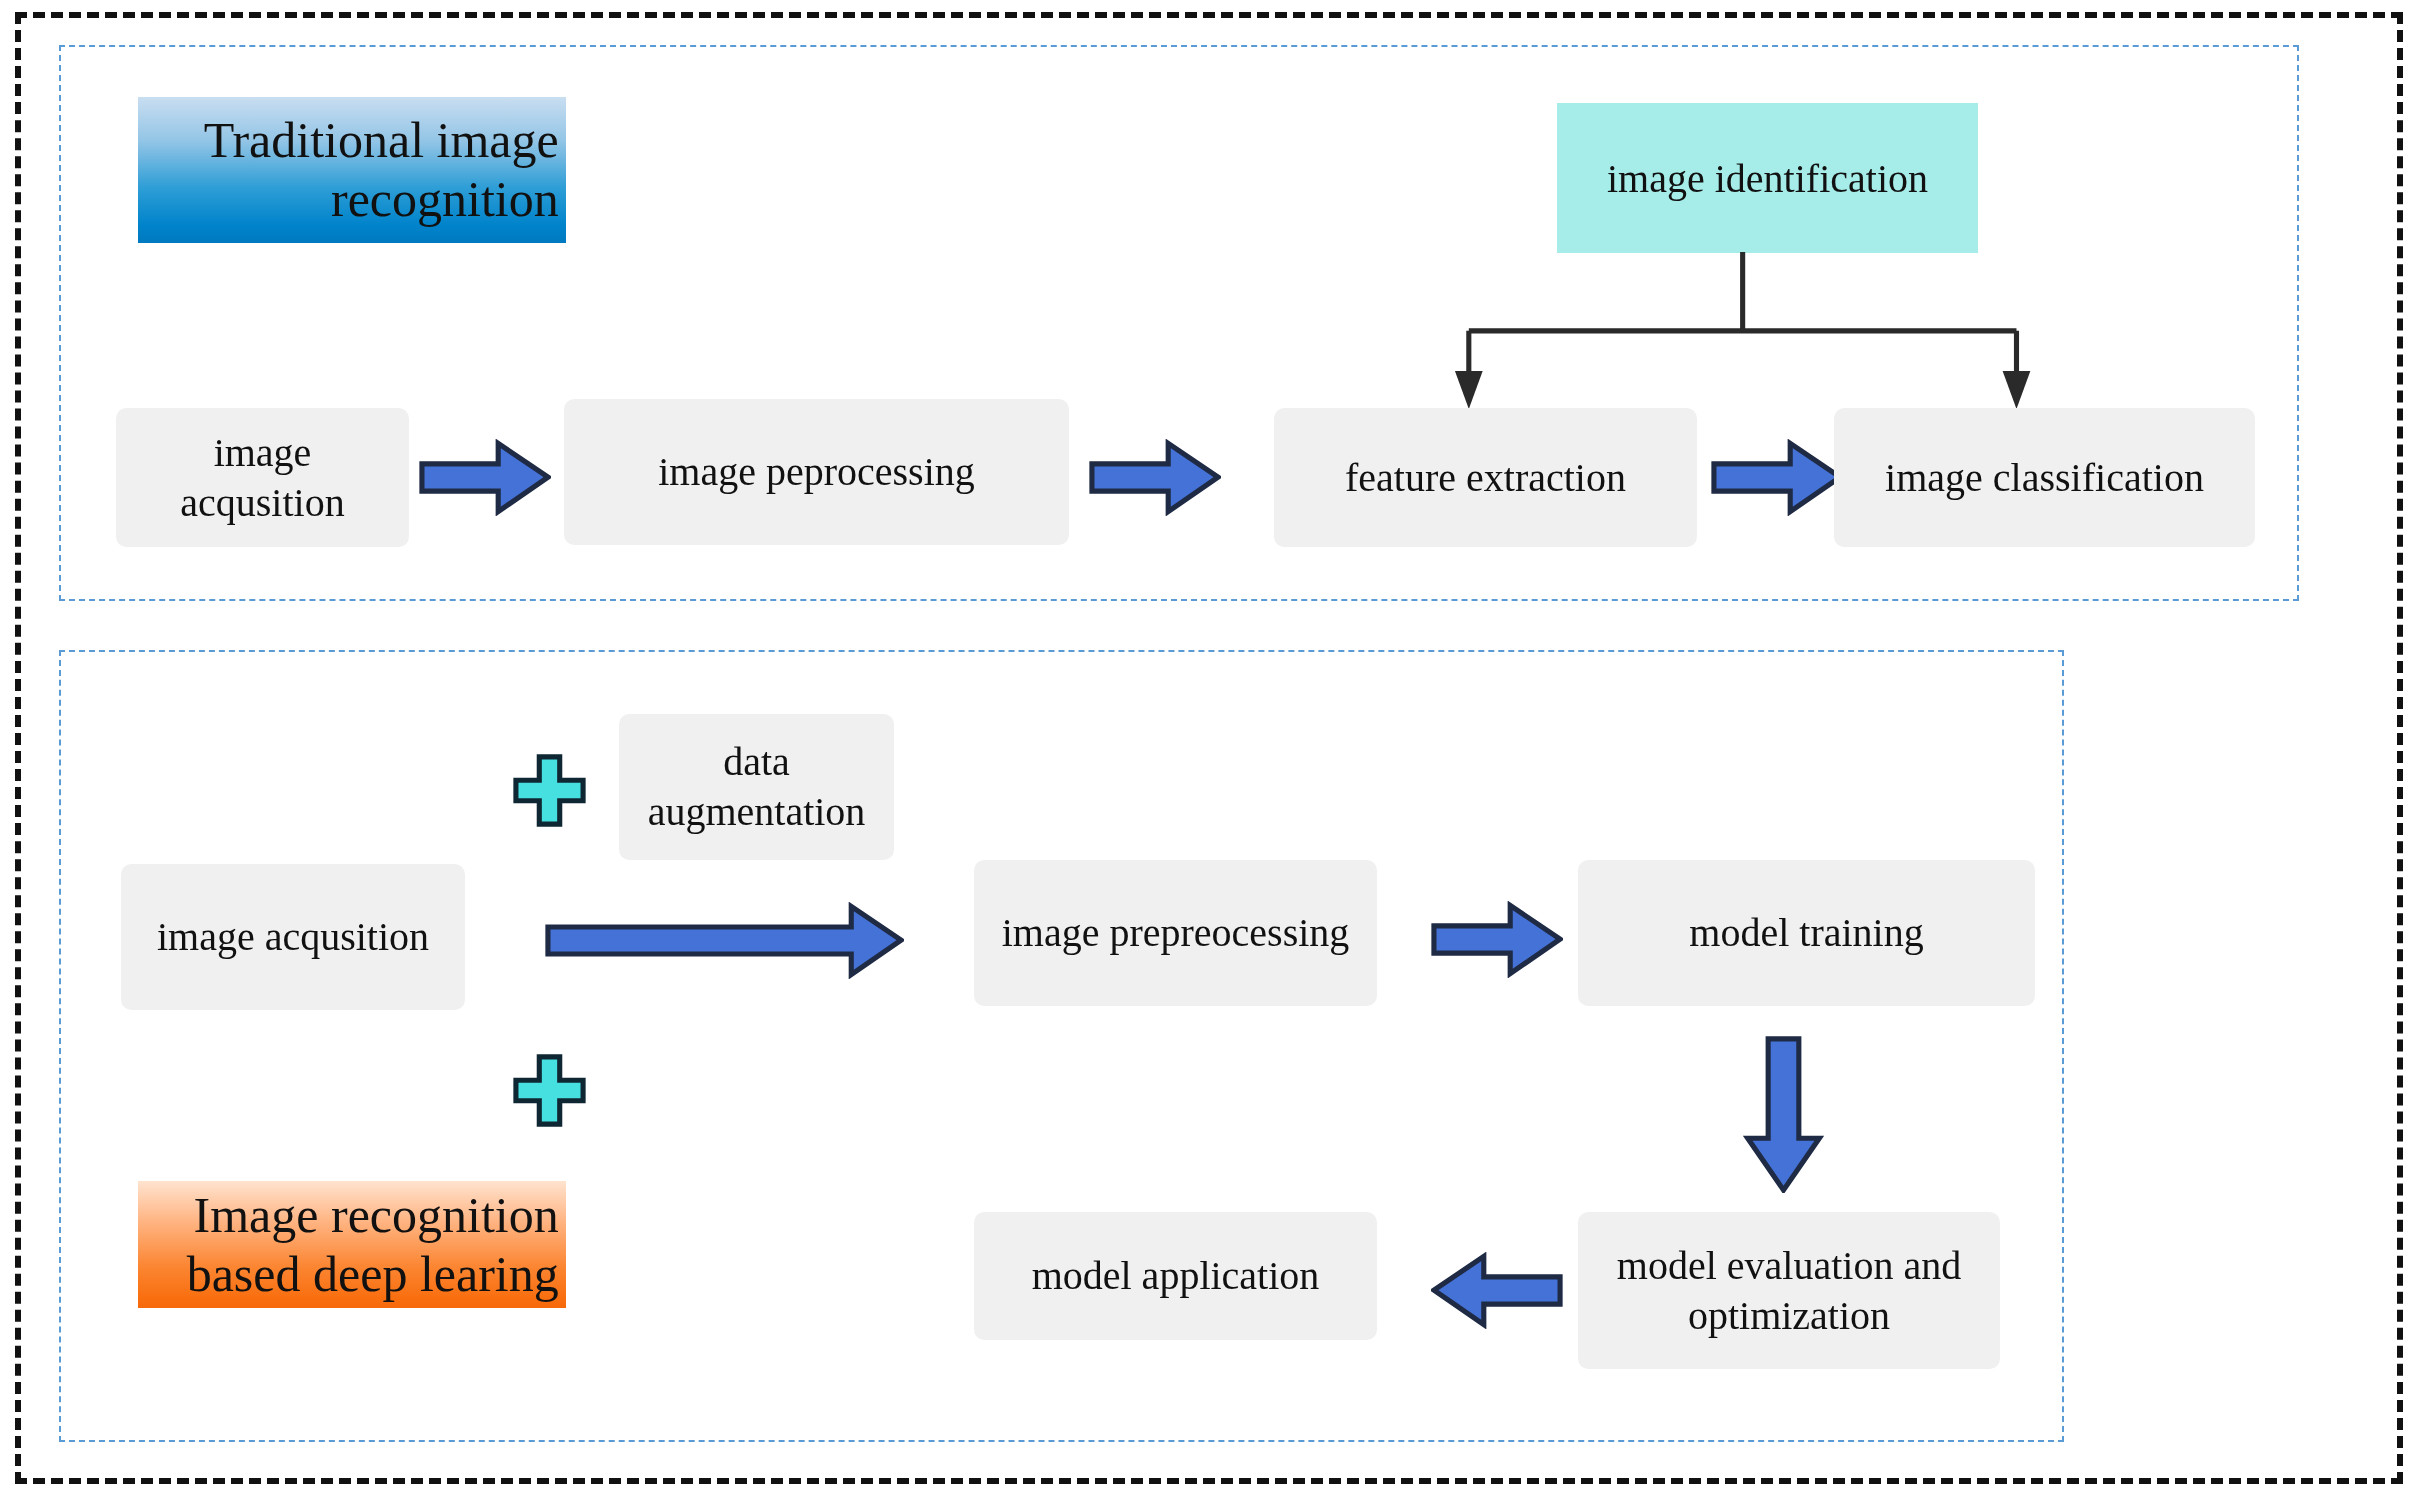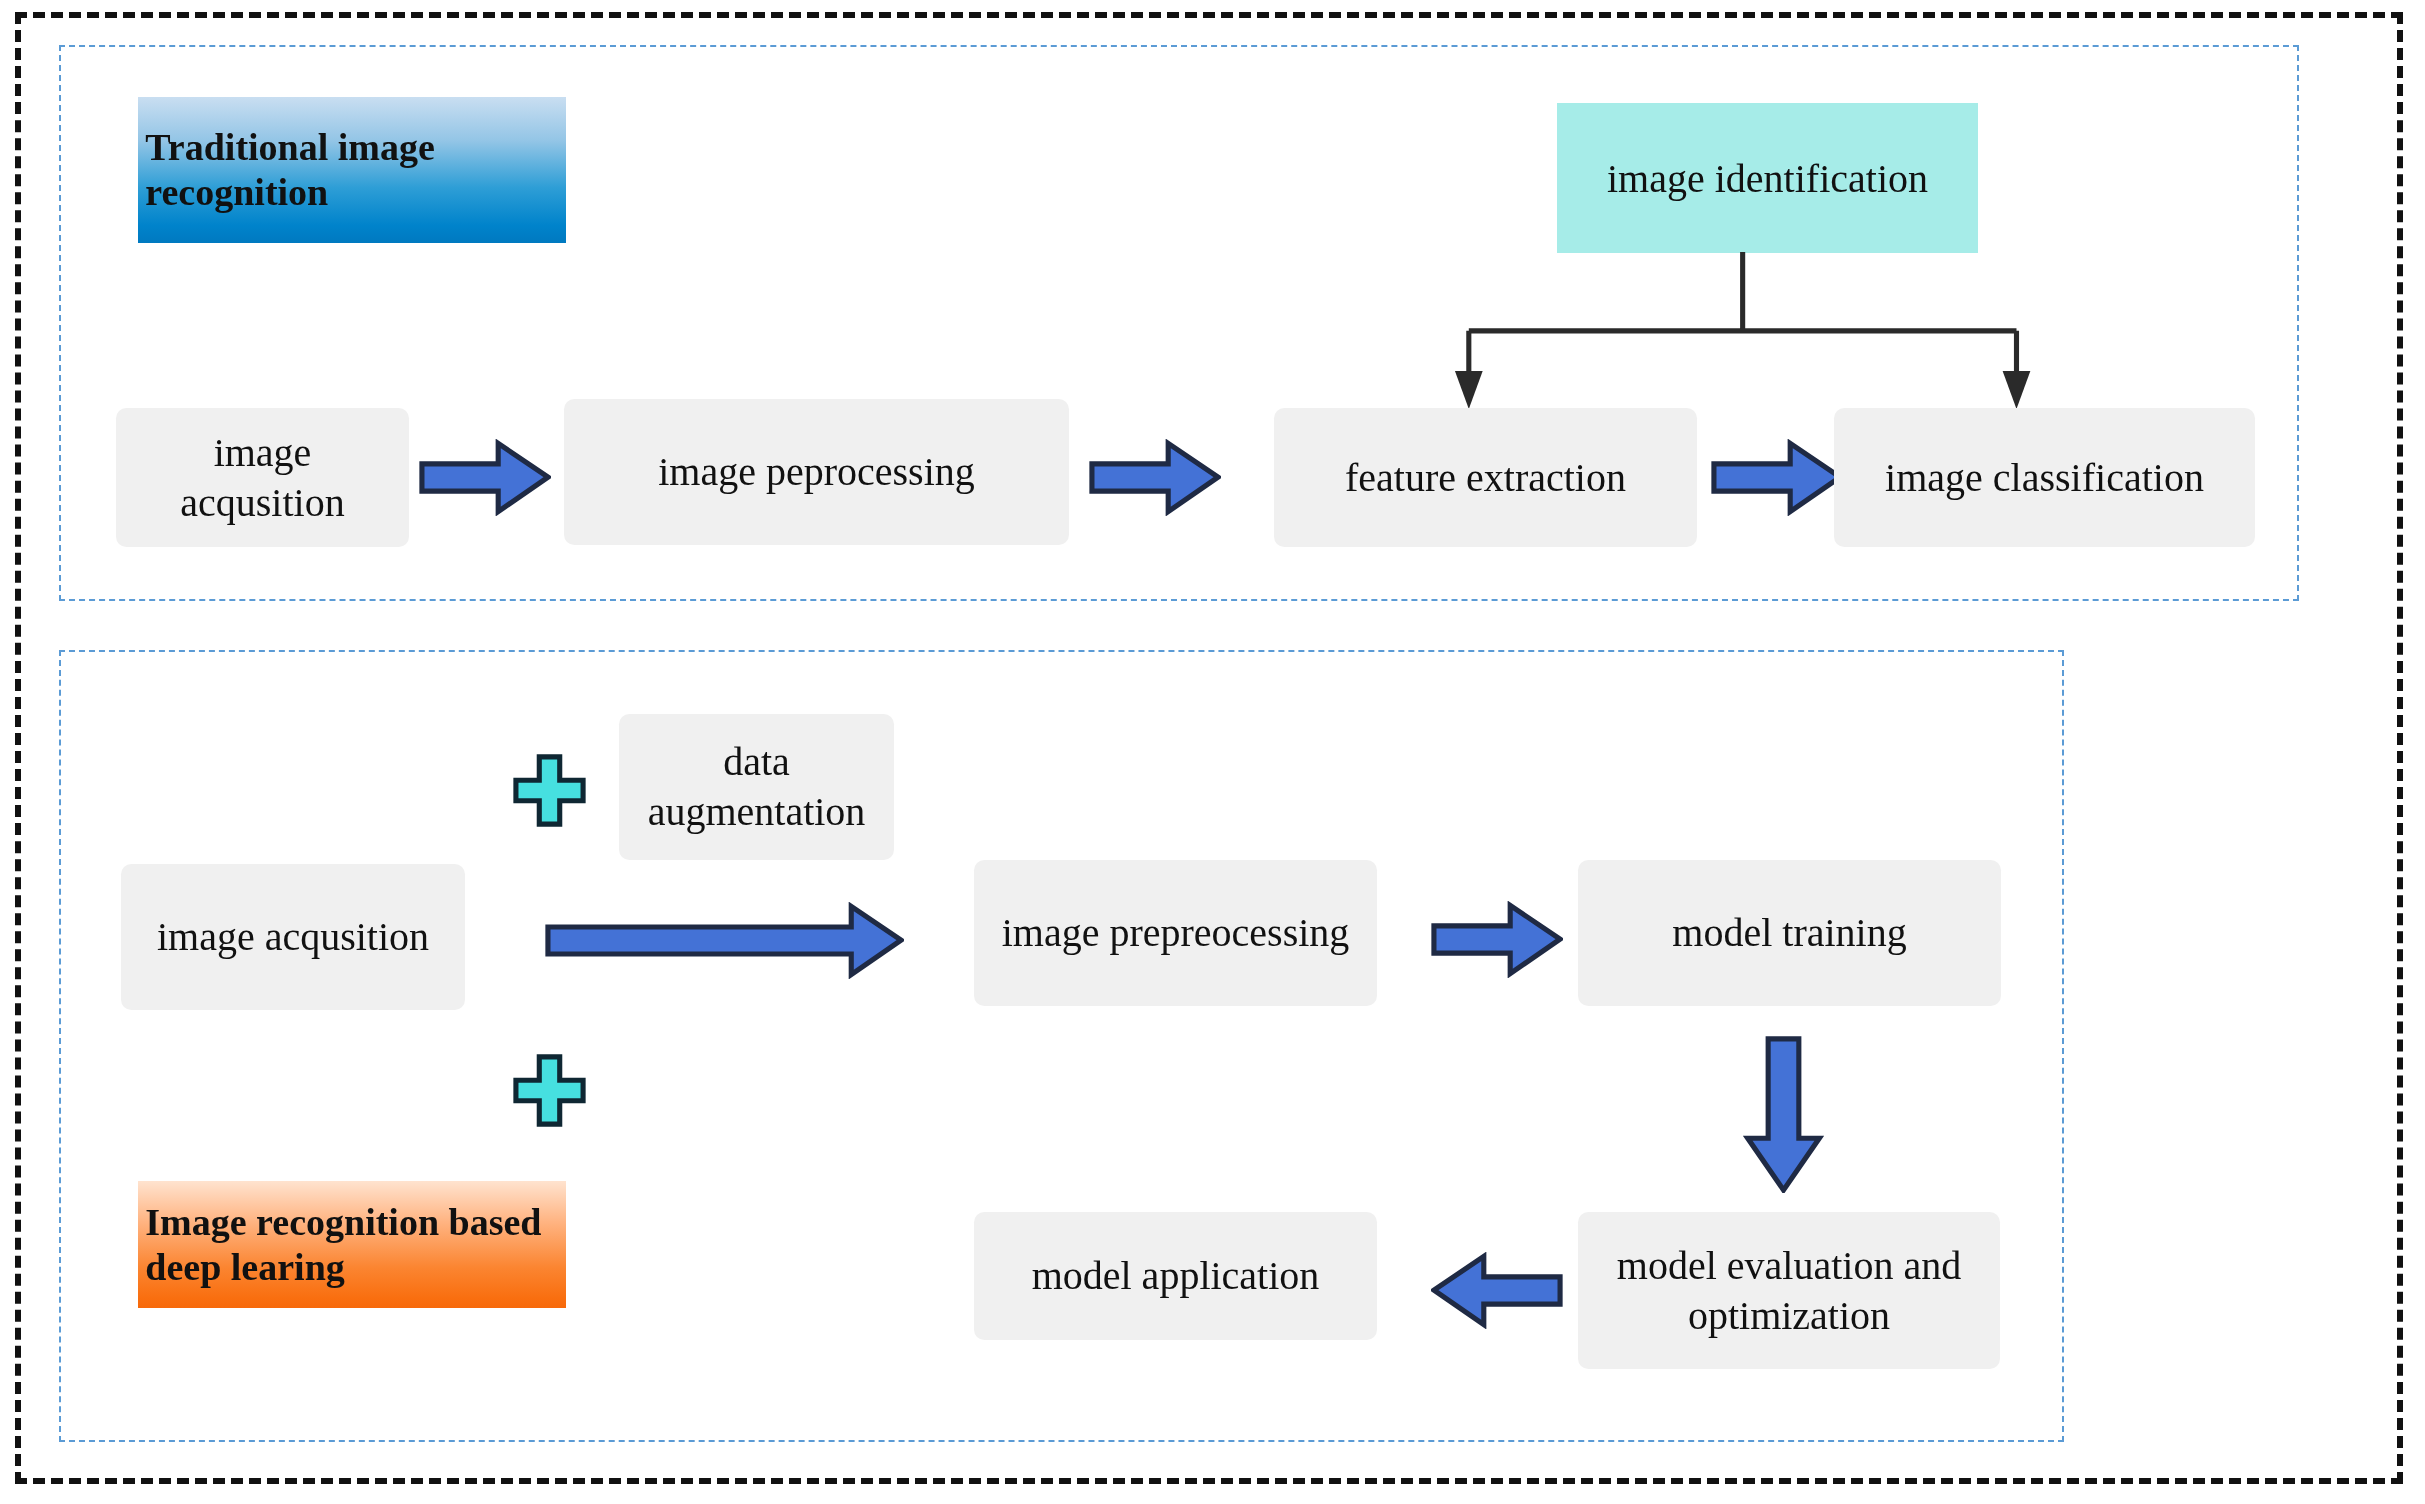--- a/index.html
+++ b/index.html
@@ -44,27 +44,26 @@
     top: 650px;
     width: 2005px;
     height: 792px;
   }
   
   .title-chip {
     position: absolute;
     display: flex;
     align-items: center;
     justify-content: center;
-    text-align: left;
+    text-align: right;
     color: #111111;
     line-height: 1.18;
-    font-size: 38px;
+    font-size: 50px;
     box-sizing: border-box;
     padding: 2.9px 7.3px;
-    font-weight: bold;
   }
   #chip-traditional {
     left: 138px;
     top: 97px;
     width: 428px;
     height: 146px;
     background: linear-gradient(to bottom, #c9def1 0%, #93c5e6 30%, #2e9ed6 62%, #0083cb 88%, #0079c0 100%);
   }
   #chip-deep {
     left: 138px;
@@ -110,21 +109,21 @@
   
   #box-acq1          { left: 116px;  top: 408px;  width: 293px; height: 139px; }
   #box-prep1         { left: 564px;  top: 399px;  width: 505px; height: 146px; }
   #box-feature       { left: 1274px; top: 408px;  width: 423px; height: 139px; }
   #box-classify      { left: 1834px; top: 408px;  width: 421px; height: 139px; text-align: center; }
   
   #box-dataaug       { left: 619px;  top: 714px;  width: 275px; height: 146px; }
   #box-acq2          { left: 121px;  top: 864px; width: 344px; height: 146px; }
   #box-addlabel      { left: 619px;  top: 1014px; width: 277px; height: 146px; }
   #box-prep2         { left: 974px; top: 860px; width: 403px; height: 146px; }
-  #box-training      { left: 1578px; top: 860px; width: 423px; height: 146px; }
+  #box-training      { left: 1578px; top: 860px; width: 457px; height: 146px; }
   #box-application   { left: 974px; top: 1212px; width: 403px; height: 128px; }
   #box-evaluation    { left: 1578px; top: 1212px; width: 422px; height: 157px; }
 
   
   .arrow { position: absolute; }
   #arrow-r1-a { left: 419px;  top: 439px; width: 132px; height: 77px; }
   #arrow-r1-b { left: 1089px; top: 439px; width: 132px; height: 77px; }
   #arrow-r1-c { left: 1711px; top: 439px; width: 132px; height: 77px; }
   #arrow-long { left: 545px;  top: 902px; width: 359px; height: 77px; }
   #arrow-p2-a { left: 1431px; top: 901px; width: 132px; height: 77px; }

